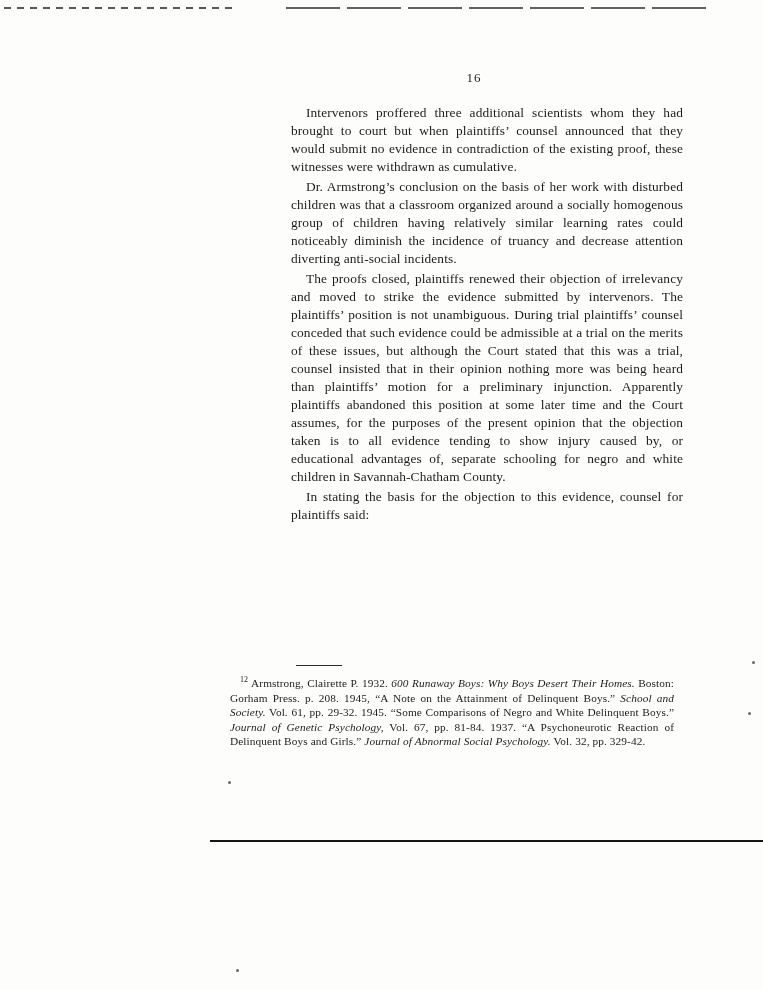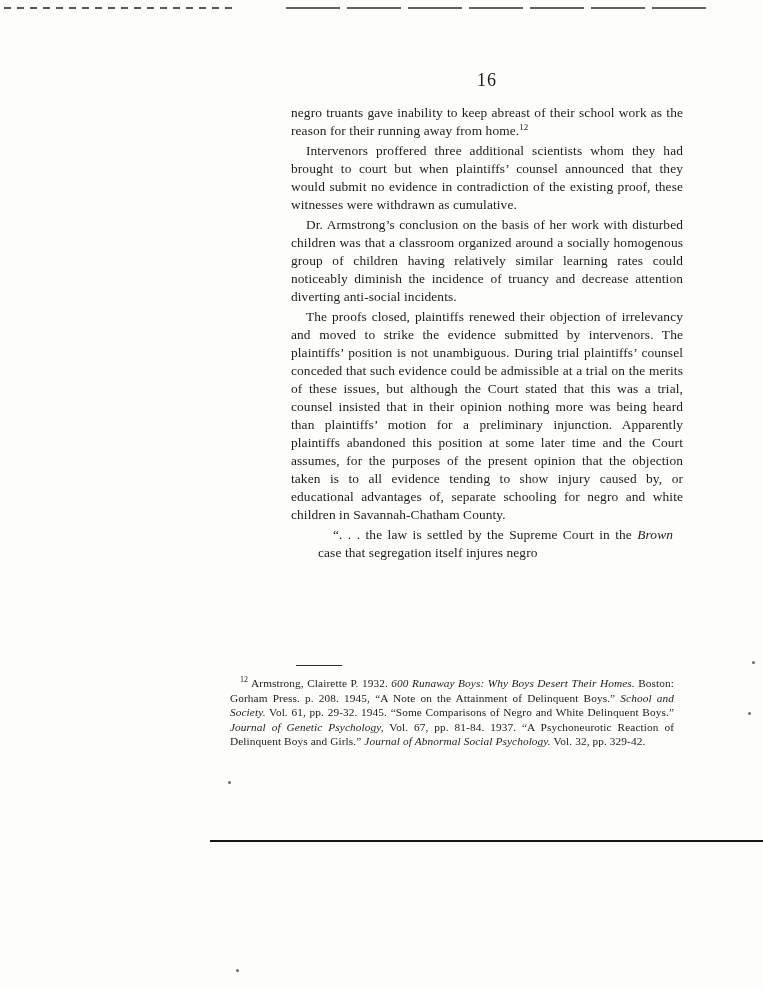--- a/index.html
+++ b/index.html
@@ -25,22 +25,22 @@
     background: repeating-linear-gradient(90deg, #3a3a3a 0 54px, transparent 54px 61px);
     opacity: .8;
   }
   .speck { width: 3px; height: 3px; border-radius: 50%; background: #444; opacity: .8; }
   .speck.s1 { top: 661px; left: 752px; }
   .speck.s2 { top: 712px; left: 748px; }
   .speck.s3 { top: 781px; left: 228px; }
   .speck.s4 { top: 969px; left: 236px; }
 
   .page-number {
-    position: absolute; top: 70px; left: 291px; width: 392px;
-    text-align: center; font-size: 18px; letter-spacing: 1px;
+    position: absolute; top: 70px; left: 278px; width: 392px;
+    text-align: center; font-size: 13px; letter-spacing: 1px;
   }
 
   .content {
     position: absolute; left: 291px; top: 104px; width: 392px;
     font-size: 13.4px; line-height: 18px;
     text-align: justify;
     letter-spacing: 0.1px;
   }
   .content p { margin: 0 0 2px 0; text-indent: 15px; }
   .content p.first { text-indent: 0; }
@@ -79,27 +79,24 @@
   <div class="artifact top-dashes-left"></div>
   <div class="artifact top-line-right"></div>
   <div class="artifact speck s1"></div>
   <div class="artifact speck s2"></div>
   <div class="artifact speck s3"></div>
   <div class="artifact speck s4"></div>
 
   <div class="page-number">16</div>
 
   <div class="content">
-    <p class="first"><span>negro truants gave inability to keep abreast of their school work as the reason for their running away from home.</span><sup class="fnref">12</sup></p>
     <p>Intervenors proffered three additional scientists whom they had brought to court but when plaintiffs’ counsel announced that they would submit no evidence in contradiction of the existing proof, these witnesses were withdrawn as cumulative.</p>
     <p>Dr. Armstrong’s conclusion on the basis of her work with disturbed children was that a classroom organized around a socially homogenous group of children having relatively similar learning rates could noticeably diminish the incidence of truancy and decrease attention diverting anti-social incidents.</p>
     <p>The proofs closed, plaintiffs renewed their objection of irrelevancy and moved to strike the evidence submitted by intervenors. The plaintiffs’ position is not unambiguous. During trial plaintiffs’ counsel conceded that such evidence could be admissible at a trial on the merits of these issues, but although the Court stated that this was a trial, counsel insisted that in their opinion nothing more was being heard than plaintiffs’ motion for a preliminary injunction. Apparently plaintiffs abandoned this position at some later time and the Court assumes, for the purposes of the present opinion that the objection taken is to all evidence tending to show injury caused by, or educational advantages of, separate schooling for negro and white children in Savannah-Chatham County.</p>
-    <div class="quote">
-      <span>“. . . the law is settled by the Supreme Court in the </span><span class="it">Brown</span><span> case that segregation itself injures negro</span>
-    </div>
+    <p>In stating the basis for the objection to this evidence, counsel for plaintiffs said:</p>
   </div>
 
   <div class="footnote-rule"></div>
 
   <div class="footnote">
     <sup>12</sup><span> Armstrong, Clairette P. 1932. </span><span class="it">600 Runaway Boys: Why Boys Desert Their Homes.</span><span> Boston: Gorham Press. p. 208. 1945, “A Note on the Attainment of Delinquent Boys.” </span><span class="it">School and Society.</span><span> Vol. 61, pp. 29-32. 1945. “Some Comparisons of Negro and White Delinquent Boys.” </span><span class="it">Journal of Genetic Psychology,</span><span> Vol. 67, pp. 81-84. 1937. “A Psychoneurotic Reaction of Delinquent Boys and Girls.” </span><span class="it">Journal of Abnormal Social Psychology.</span><span> Vol. 32, pp. 329-42.</span>
   </div>
 
   <div class="bottom-rule"></div>
 

